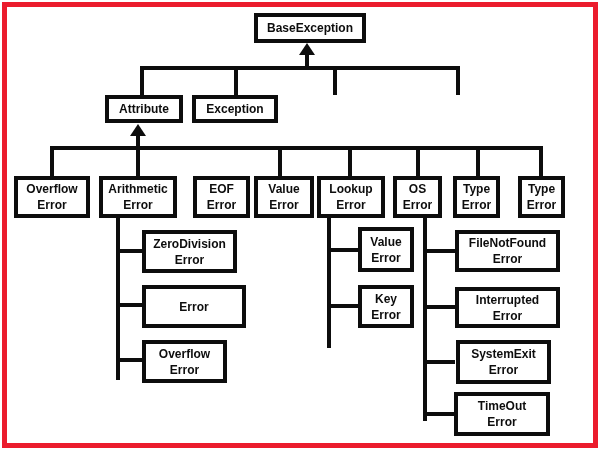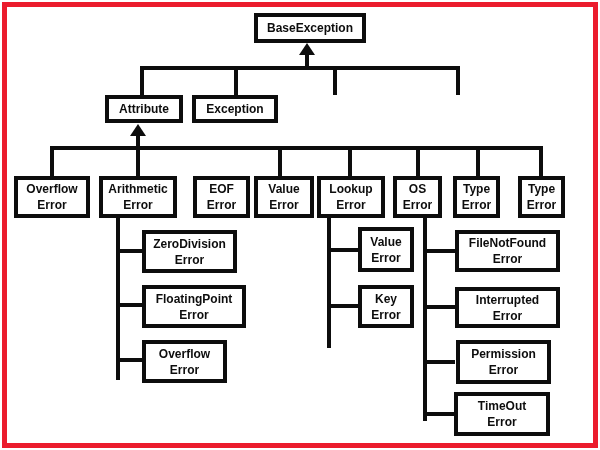--- a/index.html
+++ b/index.html
@@ -99,21 +99,20 @@
   <div class="vline" style="left:116px;top:218px;height:162px"></div>
   <div class="hline" style="left:118px;top:249px;width:24px"></div>
   <div class="hline" style="left:118px;top:303px;width:24px"></div>
   <div class="hline" style="left:118px;top:358px;width:24px"></div>
 
   <div class="node" style="left:142px;top:230px;width:95px;height:43px">
     <span>ZeroDivision</span>
     <span>Error</span>
   </div>
   <div class="node" style="left:142px;top:285px;width:104px;height:43px">
-    <span>FloatingPoint</span>
     <span>Error</span>
   </div>
   <div class="node" style="left:142px;top:340px;width:85px;height:43px">
     <span>Overflow</span>
     <span>Error</span>
   </div>
 
   <div class="vline" style="left:327px;top:218px;height:130px"></div>
   <div class="hline" style="left:329px;top:248px;width:29px"></div>
   <div class="hline" style="left:329px;top:304px;width:29px"></div>
@@ -135,21 +134,21 @@
 
   <div class="node" style="left:455px;top:230px;width:105px;height:42px">
     <span>FileNotFound</span>
     <span>Error</span>
   </div>
   <div class="node" style="left:455px;top:287px;width:105px;height:41px">
     <span>Interrupted</span>
     <span>Error</span>
   </div>
   <div class="node" style="left:456px;top:340px;width:95px;height:44px">
-    <span>Permission</span>
+    <span>SystemExit</span>
     <span>Error</span>
   </div>
   <div class="node" style="left:454px;top:392px;width:96px;height:44px">
     <span>TimeOut</span>
     <span>Error</span>
   </div>
 
 </div>
 
 </body></html>

